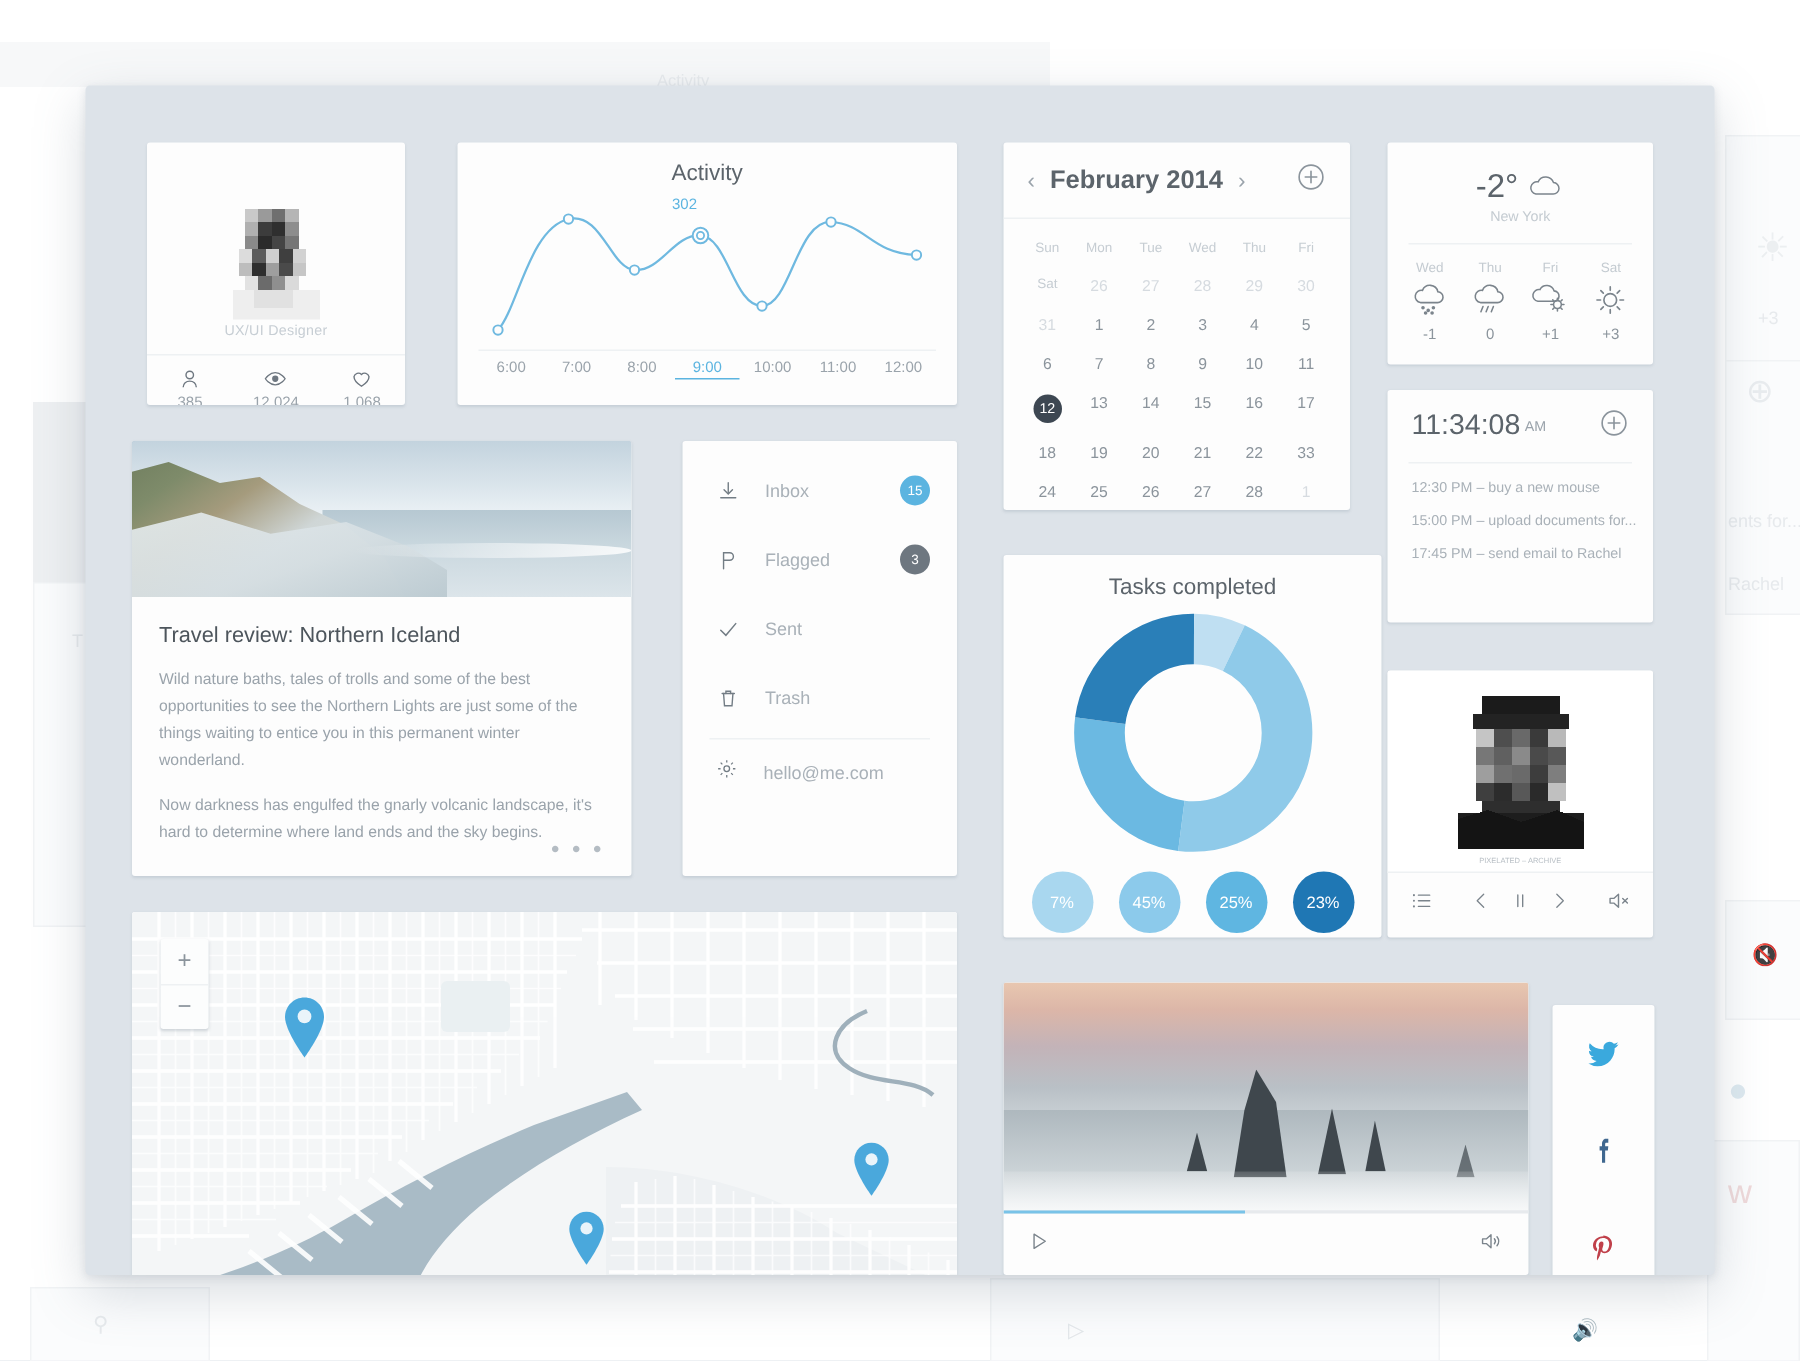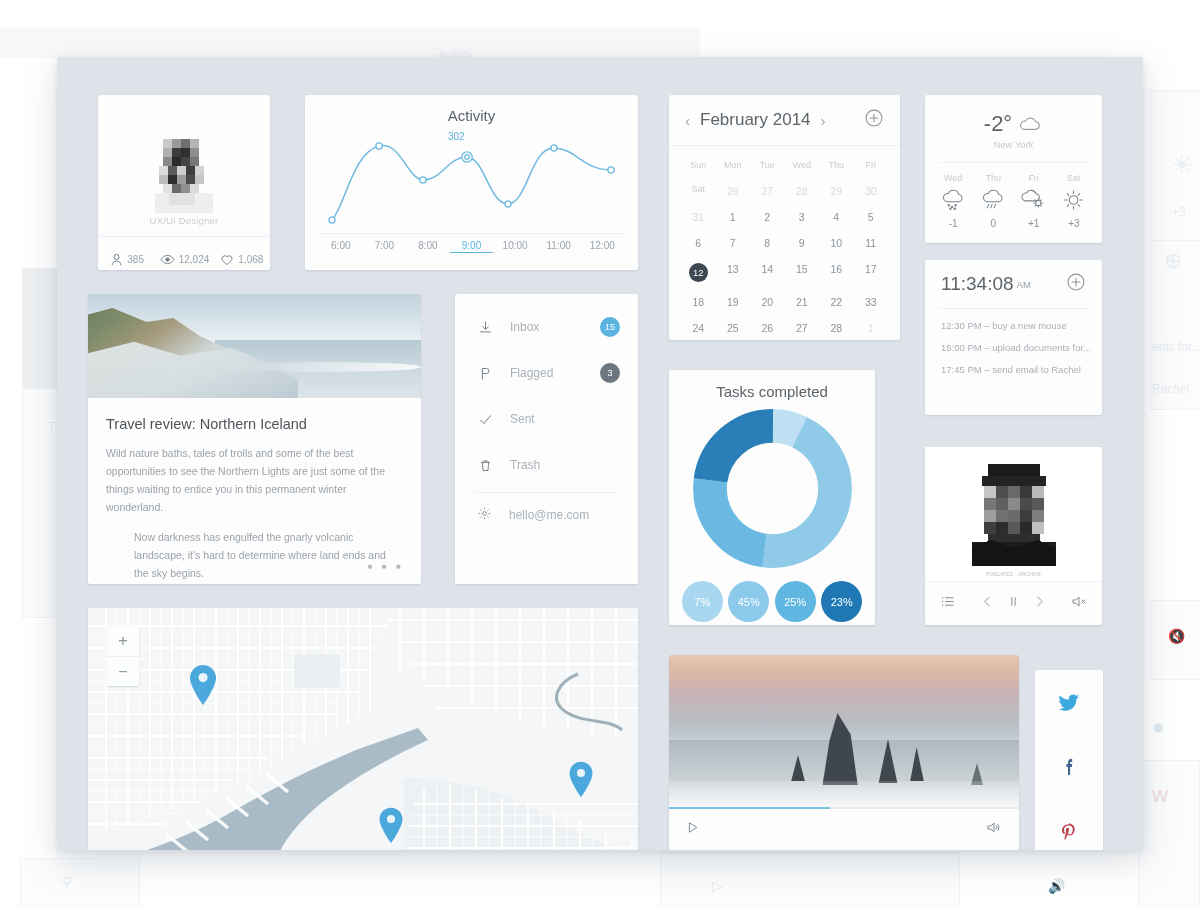--- a/index.html
+++ b/index.html
@@ -34,21 +34,21 @@
     box-shadow: 0 1px 2px rgba(120,135,150,.22);
     overflow: hidden;
   }
 
   
   #profile-card { left: 41px; top: 38px; width: 172px; height: 175px; }
   .avatar-wrap { height: 118px; display:flex; align-items:flex-end; justify-content:center; padding-top:6px;}
   .avatar-px { width:62px; height:78px; }
   .profile-role { text-align:center; font-size:9.5px; color:#c7ced4; margin-top:2px; letter-spacing:.2px;}
   .profile-stats { border-top:1px solid #eef1f3; margin-top:10px; display:flex; height:46px; }
-  .stat { flex:1; display:flex; flex-direction:row; align-items:center; justify-content:center; gap:3px;}
+  .stat { flex:1; display:flex; flex-direction:column; align-items:center; justify-content:center; gap:3px;}
   .stat svg { display:block; }
   .stat-num { font-size:10px; color:#9aa3ab; }
 
   
   #activity-card { left: 248px; top: 38px; width: 333px; height: 175px; }
   .activity-title { text-align:center; font-size:15px; color:#5c646b; padding-top:12px; font-weight:400;}
   .chart-box { position:relative; height:105px; margin:4px 14px 0 14px; }
   .chart-axis { position:relative; display:flex; border-top:1px solid #eef1f3; padding-top:6px; }
   .tick { flex:1; text-align:center; font-size:10px; color:#9aa3ab; }
   .tick.active { color:#5bb4e0; border-bottom:1px solid #5bb4e0; padding-bottom:1px;}
@@ -67,39 +67,39 @@
     clip-path: polygon(0 14%, 16% 6%, 34% 20%, 48% 16%, 62% 34%, 78% 48%, 92% 70%, 100% 100%, 0 100%); }
   .travel-photo .snow { position:absolute; left:0; top:40px; width:210px; height:64px;
     background: linear-gradient(160deg,#e9eff1 0%,#d5dee2 60%,#b9c8cf 100%);
     clip-path: polygon(0 30%, 22% 12%, 44% 34%, 68% 22%, 88% 48%, 100% 72%, 100% 100%, 0 100%); opacity:.9;}
   .travel-photo .sea { position:absolute; right:0; bottom:0; width:62%; height:56%;
     background: linear-gradient(to bottom,#b6c8d2,#c9d7de 40%,#dce5ea); }
   .travel-photo .foam { position:absolute; right:0; bottom:26px; width:56%; height:10px;
     background:linear-gradient(to right,rgba(255,255,255,0),rgba(255,255,255,.85)); border-radius:50%;}
   .travel-title { font-size:14.5px; color:#4d555c; padding:18px 18px 0 18px; }
   .travel-body { font-size:10.5px; line-height:1.72; color:#9aa3ab; padding:12px 18px 0 18px; }
-  .travel-body p + p { margin-top:12px;margin-left:28px; }
+  .travel-body p + p { margin-top:12px; }
   .travel-more { position:absolute; right:18px; bottom:8px; color:#b4bcc3; font-size:16px; letter-spacing:2px;}
 
   
   #mail-card { left: 398px; top: 237px; width: 183px; height: 290px; }
   .mail-item { height:46px; display:flex; align-items:center; padding:0 22px; gap:17px; position:relative; }
   .mail-item .mi-ico { width:16px; display:flex; justify-content:center; color:#737d85; }
   .mail-label { font-size:12px; color:#a9b1b8; }
   .badge { position:absolute; right:18px; width:20px; height:20px; border-radius:50%;
     display:flex; align-items:center; justify-content:center; font-size:9px; color:#fff; }
   .badge.blue { background:#5bb4e0; }
   .badge.grey { background:#6e7780; }
   .mail-sep { height:1px; background:#eef1f3; margin:4px 18px 0 18px; }
   .mail-footer { height:44px; display:flex; align-items:center; padding:0 22px; gap:17px; }
 
   
   #calendar-card { left: 612px; top: 38px; width: 231px; height: 245px; }
   .cal-head { height:50px; display:flex; align-items:center; padding:0 16px; gap:10px; }
-  .cal-month { font-size:17px; color:#5c646b; font-weight:400; }
+  .cal-month { font-size:17px; color:#5c646b; font-weight:700; }
   .cal-arrow { font-size:15px; color:#9aa3ab; }
   .cal-plus { margin-left:auto; }
   .cal-hr { height:1px; background:#eef1f3; }
   .cal-grid { display:grid; grid-template-columns:repeat(6,1fr); padding:8px 12px 0 12px; }
   .cal-dow { text-align:center; font-size:9px; color:#c6cdd3; padding:6px 0 8px; }
   .cal-day { text-align:center; font-size:10.5px; color:#8b949c; padding:7px 0; position:relative; }
   .cal-day.muted { color:#d6dbe0; }
   .cal-day.sel span { display:inline-flex; width:19px; height:19px; border-radius:50%;
     background:#3d4752; color:#fff; align-items:center; justify-content:center; font-size:9.5px; }
 
@@ -118,21 +118,21 @@
   
   #clock-card { left: 868px; top: 203px; width: 177px; height: 155px; }
   .clk-head { height:48px; display:flex; align-items:center; padding:0 16px; }
   .clk-time { font-size:19px; color:#5c646b; font-weight:300; }
   .clk-ampm { font-size:9.5px; color:#9aa3ab; margin-left:3px; vertical-align:super; }
   .clk-plus { margin-left:auto; }
   .clk-hr { height:1px; background:#eef1f3; margin:0 14px; }
   .clk-item { font-size:9.5px; color:#a9b1b8; padding:11px 16px 0 16px; white-space:nowrap; overflow:hidden;}
 
   
-  #tasks-card { left: 612px; top: 313px; width: 206px; height: 255px; }
+  #tasks-card { left: 612px; top: 313px; width: 252px; height: 255px; }
   .tasks-title { text-align:center; font-size:15px; color:#5c646b; padding-top:13px; }
   .donut-wrap { display:flex; justify-content:center; margin-top:6px; }
   .teams { display:flex; padding:0 10px; margin-top:10px; }
   .team { flex:1; text-align:center; }
   .team-circle { width:41px; height:41px; border-radius:50%; margin:0 auto;
     display:flex; align-items:center; justify-content:center; color:#fff; font-size:11px; }
 
   
   #music-card { left: 868px; top: 390px; width: 177px; height: 178px; }
   .music-art { height:135px; display:flex; align-items:center; justify-content:center; background:#fff;

